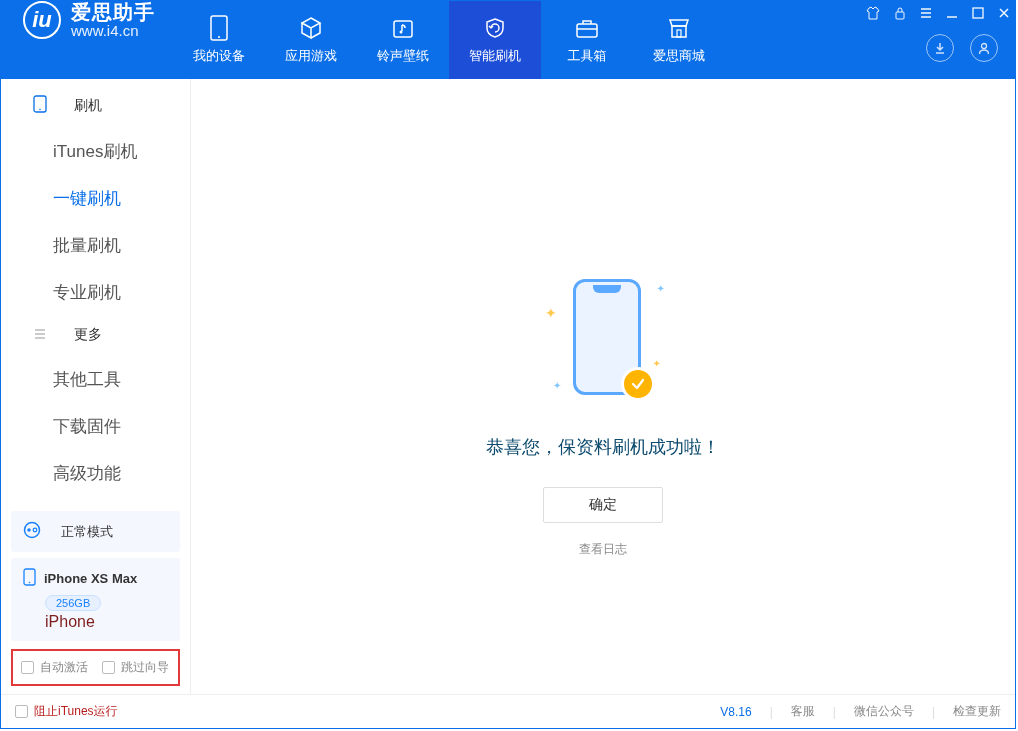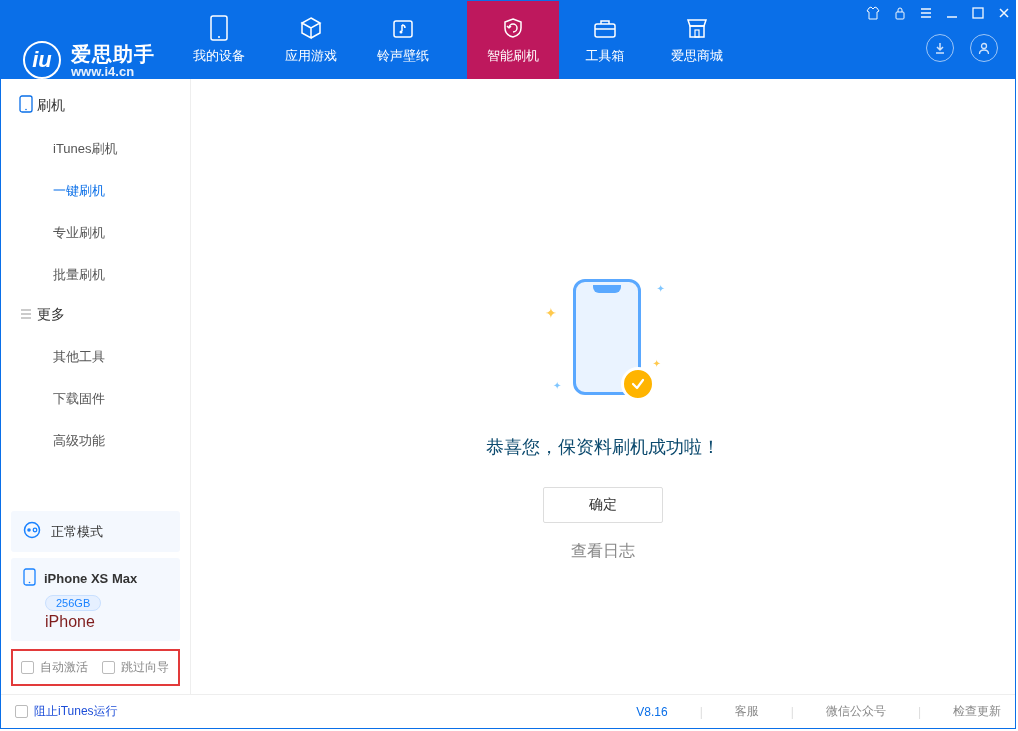--- a/index.html
+++ b/index.html
@@ -1,46 +1,46 @@
 <!DOCTYPE html>
 <html><head>
 <meta charset="utf-8">
 <style>
   * { margin: 0; padding: 0; box-sizing: border-box; font-family: "Microsoft YaHei", -apple-system, sans-serif; }
   body { background: #fff; width: 1018px; height: 731px; overflow: hidden; }
   .app-window { width: 1016px; height: 729px; border: 1px solid #0a6fe8; display: flex; flex-direction: column; background: #fff; }
 
   
   .header { height: 78px; background: #0a6fe8; display: flex; align-items: stretch; flex-shrink: 0; }
-  .brand { display: flex; align-items: flex-end; padding: 0 18px 0 22px; gap: 10px; }
+  .brand { display: flex; align-items: flex-start; padding: 0 18px 0 22px; gap: 10px; }
   .brand-logo { width: 38px; height: 38px; border: 2px solid #fff; border-radius: 50%; display: flex; align-items: center; justify-content: center; color: #fff; font-weight: bold; font-size: 22px; font-style: italic; }
   .brand-text { color: #fff; display: flex; flex-direction: column; line-height: 1.1; }
   .brand-name { font-size: 20px; font-weight: bold; letter-spacing: 1px; }
-  .brand-url { font-size: 13px; opacity: .9; font-weight: bold; }
+  .brand-url { font-size: 15px; opacity: .9; }
 
   .nav { display: flex; flex: 1; }
   .nav-item { width: 92px; display: flex; flex-direction: column; align-items: center; justify-content: center; gap: 6px; color: #fff; font-size: 13px; cursor: pointer; position: relative; }
-  .nav-item.active { background: #be185d; margin-left: 18px; }
+  .nav-item.active { background: #1d4ed8; }
   .nav-icon { width: 26px; height: 26px; display: flex; align-items: center; justify-content: center; }
 
   .window-controls { position: absolute; right: 8px; top: 6px; display: flex; gap: 14px; color: #fff; font-size: 14px; align-items: center; }
   .window-controls .ctrl { cursor: pointer; opacity: .95; display:flex; align-items:center; }
   .right-icons { position: absolute; right: 20px; top: 34px; display: flex; gap: 16px; }
   .circ-icon { width: 28px; height: 28px; border: 1.5px solid #9ec6f6; border-radius: 50%; display: flex; align-items: center; justify-content: center; color: #cfe2fb; cursor: pointer; }
 
   
   .body { flex: 1; display: flex; min-height: 0; }
   .sidebar { width: 190px; border-right: 1px solid #eee; display: flex; flex-direction: column; }
-  .side-section-title { display: flex; align-items: center; gap: 4px; padding: 16px 18px 12px 18px; color: #333; font-size: 14px; }
+  .side-section-title { display: flex; align-items: center; gap: 27px; padding: 16px 18px 12px 32px; color: #333; font-size: 14px; }
   .side-items { padding-left: 52px; }
-  .side-item { font-size: 13px; color: #555; padding: 12px 0; cursor: pointer; }
+  .side-item { font-size: 17px; color: #555; padding: 12px 0; cursor: pointer; }
   .side-item.active { color: #0a6fe8; }
 
   .side-bottom { margin-top: auto; }
-  .side-card { margin: 6px 10px; padding: 10px 12px; background: #f4f8fe; border-radius: 3px; display: flex; align-items: center; gap: 10px; font-size: 13px; color: #333; }
+  .side-card { margin: 6px 10px; padding: 10px 12px; background: #f4f8fe; border-radius: 3px; display: flex; align-items: center; gap: 20px; font-size: 13px; color: #333; }
   .device-card { margin: 6px 10px; padding: 10px 12px; background: #f4f8fe; border-radius: 3px; }
   .device-name { font-size: 13px; color: #333; font-weight: 600; display: flex; align-items: center; gap: 8px; }
   .device-storage { display:inline-block; margin: 6px 0 2px 22px; color: #1a82ff; font-size: 11px; background:#e6f0ff; border:1px solid #c9e0ff; border-radius: 10px; padding: 1px 10px; text-align: center; }
   .device-type { margin-left: 22px; color: #7f1d1d; font-size: 16px; }
 
   .highlight-box { margin: 8px 10px 8px 10px; border: 2px solid #e23a3a; padding: 8px 8px; display: flex; gap: 14px; align-items: center; }
   .chk { display: flex; align-items: center; gap: 6px; font-size: 12px; color: #888; cursor: pointer; }
   .chkbox { width: 13px; height: 13px; border: 1px solid #bbb; border-radius: 2px; background:#fff; flex-shrink:0; }
 
   
@@ -50,26 +50,26 @@
   .phone-notch { position:absolute; left: 50%; top: 3px; transform: translateX(-50%); width: 28px; height: 8px; background:#5aa8ff; border-radius: 0 0 6px 6px; }
   .phone-badge { position: absolute; right: 8px; bottom: 8px; width: 34px; height: 34px; background: #ffb400; border-radius: 50%; border: 3px solid #fff; display:flex; align-items:center; justify-content:center; color:#fff; }
   .sparkle { position:absolute; color:#ffb400; font-size: 14px; }
   .sparkle.s1 { left: 2px; top: 26px; color:#ffc94d; }
   .sparkle.s2 { right: -2px; top: 4px; color:#7fc6ff; font-size:10px; }
   .sparkle.s3 { left: 10px; bottom: 18px; color:#7fc6ff; font-size:10px; }
   .sparkle.s4 { right: 2px; bottom: 40px; color:#ffc94d; font-size:10px; }
 
   .success-msg { font-size: 18px; color: #0c4a6e; margin-bottom: 28px; }
   .ok-btn { min-width: 120px; padding: 8px 34px; border: 1px solid #ddd; background: #fff; color:#333; font-size: 14px; border-radius: 2px; cursor: pointer; margin-bottom: 18px; }
-  .log-link { font-size: 16px; color: #888; cursor: pointer; }
+  .log-link { font-size: 12px; color: #888; cursor: pointer; }
 
   
   .footer { height: 34px; border-top: 1px solid #eee; display: flex; align-items: center; padding: 0 14px; font-size: 12px; color: #888; }
-  .footer .chk { color: #1d4ed8; }
-  .footer-right { margin-left: auto; display: flex; align-items: center; gap: 32px; }
+  .footer .chk { color: #b91c1c; }
+  .footer-right { margin-left: auto; display: flex; align-items: center; gap: 18px; }
   .footer-right .sep { color:#ddd; }
   .version { color: #0a6fe8; }
   .flink { cursor: pointer; color:#888; }
 </style>
 </head>
 <body>
 
 <div class="app-window">
 
   <div class="header">
@@ -193,22 +193,22 @@
       <div class="side-section-title">
         <span><svg width="14" height="18" viewBox="0 0 14 18">
               <rect x="1" y="1" width="12" height="16" rx="2" fill="none" stroke="#0a6fe8" stroke-width="1.3"></rect>
               <circle cx="7" cy="14.5" r="0.8" fill="#0a6fe8"></circle>
             </svg></span>
         <span>刷机</span>
       </div>
       <div class="side-items">
         <div class="side-item">iTunes刷机</div>
         <div class="side-item active">一键刷机</div>
+        <div class="side-item">批量刷机</div>
         <div class="side-item">专业刷机</div>
-        <div class="side-item">批量刷机</div>
       </div>
 
       <div class="side-section-title" style="padding-top:10px;">
         <span><svg width="14" height="14" viewBox="0 0 14 14">
               <path d="M2 3 H12 M2 7 H12 M2 11 H12" stroke="#bbb" stroke-width="1.5"></path>
             </svg></span>
         <span>更多</span>
       </div>
       <div class="side-items">
         <div class="side-item">其他工具</div>

